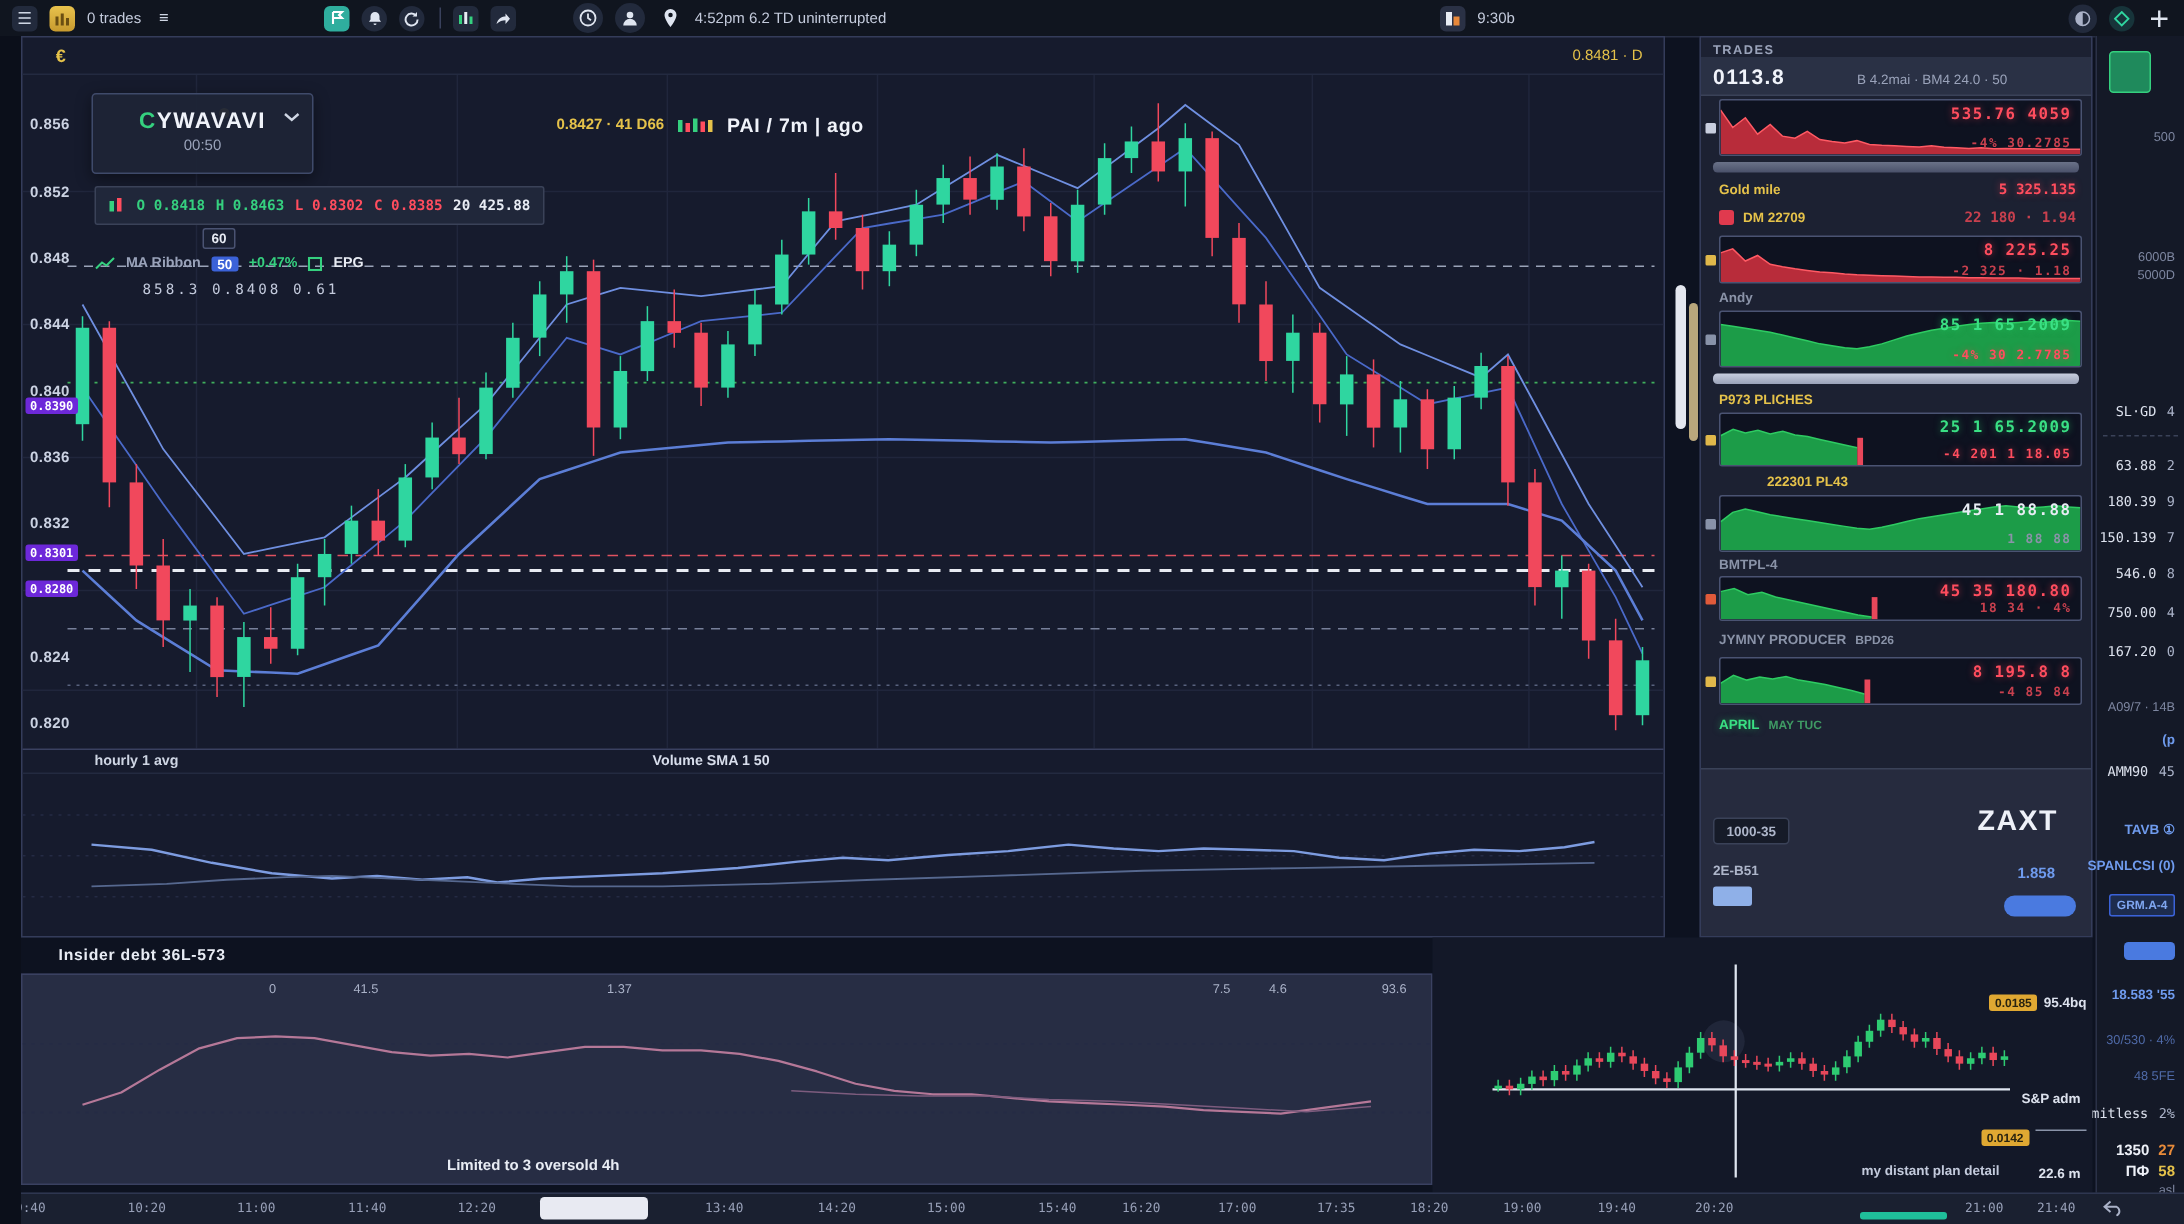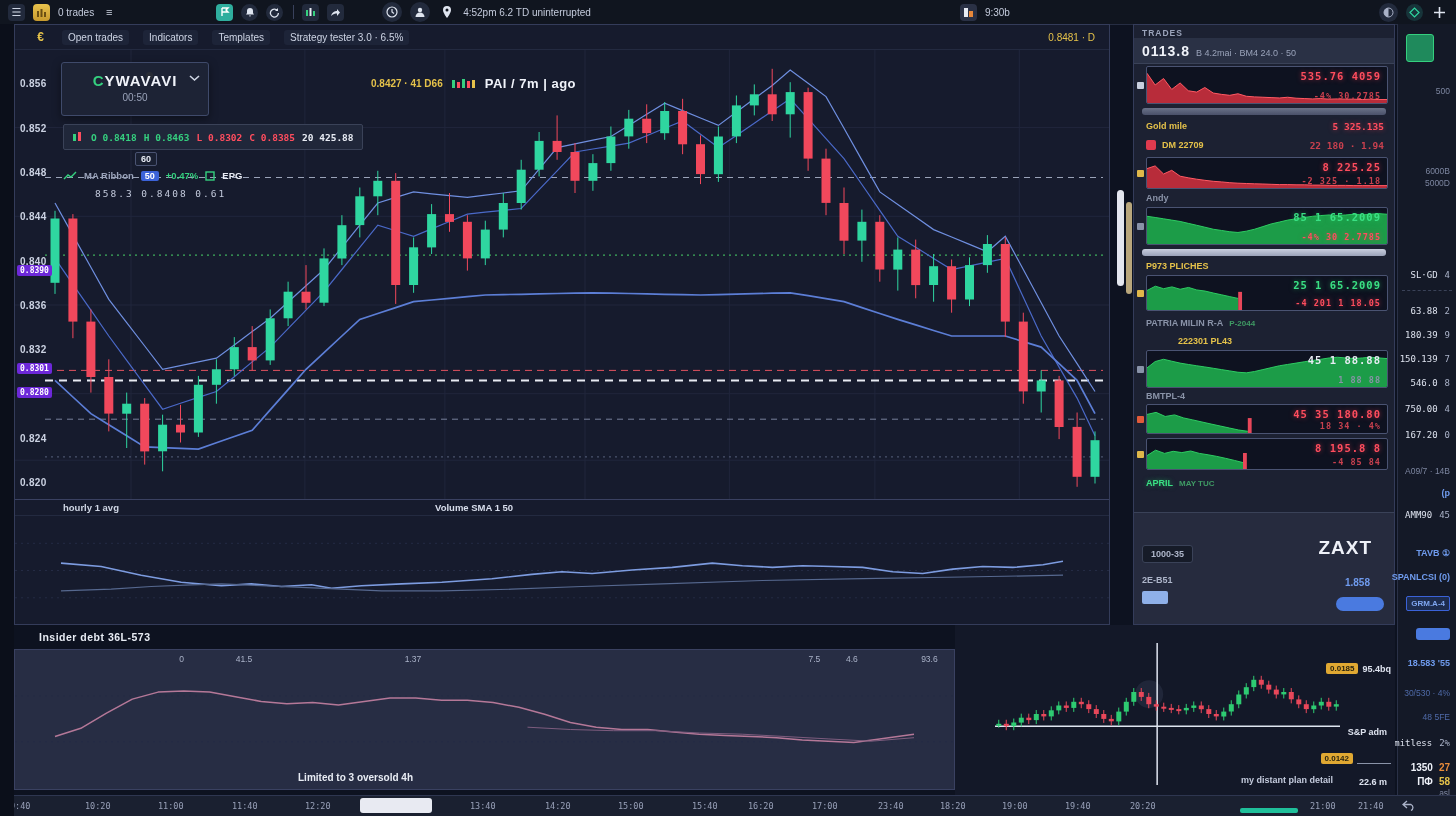--- a/index.html
+++ b/index.html
@@ -45,21 +45,21 @@
   .pane-sep{position:relative;height:15px;border-top:1px solid #3a4161;border-bottom:1px solid #232a40;display:flex;align-items:center;}
   .sep-l{margin-left:48px;color:#cfd6e4;font-size:9.5px;font-weight:bold;}
   .sep-c{position:absolute;left:420px;color:#d8deec;font-size:9.5px;font-weight:bold;}
   .osc{position:relative;height:109px;}
   
   .watchlist{position:absolute;left:1133px;top:24px;width:262px;height:601px;background:#1c2132;border:1px solid #343c5a;box-sizing:border-box;overflow:hidden;}
   .wl-rows{position:absolute;left:0;top:0;width:100%;height:487px;overflow:hidden;}
   .w-tag{color:#9aa3ba;font-size:8.5px;font-weight:bold;letter-spacing:1px;padding:3px 0 0 8px;}
   .w-header{background:#2a3145;border-bottom:1px solid #3a4258;display:flex;align-items:baseline;gap:6px;padding:5px 8px 4px;}
   .w-header .t{font-size:14px;font-weight:bold;color:#f0f3fa;letter-spacing:1px;}
-  .w-header .s{font-size:9px;color:#9aa3ba;}
+  .w-header .s{font-size:9px;color:#9aa3ba;margin-left:42px;}
   .wrow{display:flex;align-items:center;}
   .w-iconcol{width:12px;display:flex;justify-content:center;}
   .w-dot{width:7px;height:7px;border-radius:1px;}
   .w-chart{position:relative;flex:1;margin:2px 6px 2px 0;background:#0e1220;border:1px solid #4a5372;border-radius:2px;overflow:hidden;}
   .w-v1{position:absolute;right:6px;top:3px;font-family:"DejaVu Sans Mono",monospace;font-size:10.5px;font-weight:bold;letter-spacing:1px;}
   .w-v2{position:absolute;right:6px;bottom:2px;font-family:"DejaVu Sans Mono",monospace;font-size:8.5px;font-weight:bold;letter-spacing:1px;}
   .red{color:#ff4d5e;text-shadow:0 0 5px rgba(255,60,80,.55);}
   .reddim{color:#c8404e;}
   .green{color:#3ae084;text-shadow:0 0 5px rgba(40,220,110,.5);}
   .greendim{color:#3f9a64;}
@@ -93,21 +93,21 @@
   .fc-greenico{position:absolute;left:8px;width:26px;height:26px;background:#1f8a5c;border:1px solid #35d07f;border-radius:3px;}
   
   .vpill{position:absolute;border-radius:4px;}
   
   .bl-head{position:absolute;left:18px;top:631px;color:#e8ecf4;font-size:10.5px;font-weight:bold;letter-spacing:.5px;margin-left:21px;}
   .bl-panel{position:absolute;left:14px;top:649px;width:941px;height:141px;background:#272d44;border:1px solid #3a4161;box-sizing:border-box;}
   .bl-tick{position:absolute;top:4px;color:#aab2c8;font-size:8.5px;}
   .bl-note{position:absolute;bottom:6px;color:#e8ecf4;font-size:10px;font-weight:bold;}
   
   .br-panel{position:absolute;left:955px;top:625px;width:440px;height:170px;background:#131828;}
-  .br-tagrow{position:absolute;display:flex;align-items:flex-end;gap:4px;}
+  .br-tagrow{position:absolute;display:flex;align-items:flex-start;gap:4px;}
   .br-tag{background:#e0a832;color:#2a2410;font-size:8px;font-weight:bold;padding:1px 4px;border-radius:2px;}
   .br-side{color:#dde2ee;font-size:9px;font-weight:bold;}
   .br-line{width:34px;height:0;border-top:1px solid #8a93a8;}
   .br-note{position:absolute;color:#c3cadc;font-size:9px;font-weight:bold;}
   
   .timebar{position:absolute;left:0;top:795px;width:1456px;height:21px;background:#1a2030;border-top:1px solid #2e3650;}
   .t-tick{position:absolute;top:5px;color:#98a0b8;font-size:8.5px;font-family:"DejaVu Sans Mono",monospace;}
   .t-thumb{position:absolute;top:2px;height:15px;background:#e8eaf2;border-radius:3px;}
   .t-teal{position:absolute;top:12px;height:5px;background:#1fbf9a;border-radius:2px;}
   .edge{position:absolute;background:#0b0f1a;}
@@ -201,26 +201,20 @@
       <svg class="ic" width="13" height="13">
           <path d="M6.5 1v11M1 6.5h11" stroke="#dfe5f0" stroke-width="1.6"></path>
         </svg>
     </span>
     <span style="width:8px;"></span>
   </header>
 
   <section class="chart-panel">
     <div class="ct-toolbar">
       <span class="euro-ico">€</span>
-      <span id="ct-items" style="display:flex;">
-          <span class="ct-item">Open trades</span>
-          <span class="ct-item">Indicators</span>
-          <span class="ct-item">Templates</span>
-          <span class="ct-item">Strategy tester 3.0 · 6.5%</span>
-        </span>
       <span class="ct-note">0.8481 · D</span>
     </div>
 
     <div class="plot-wrap">
       <svg id="main-svg" width="1094" height="449">
           <line x1="116.0" y1="0" x2="116.0" y2="449" stroke="#20263c"></line>
           <line x1="289.9" y1="0" x2="289.9" y2="449" stroke="#20263c"></line>
           <line x1="429.9" y1="0" x2="429.9" y2="449" stroke="#20263c"></line>
           <line x1="570.0" y1="0" x2="570.0" y2="449" stroke="#20263c"></line>
           <line x1="714.4" y1="0" x2="714.4" y2="449" stroke="#20263c"></line>
@@ -499,24 +493,20 @@
         <div class="wrow">
           <div class="w-iconcol">
             <span class="w-dot" style="background: rgb(224, 184, 74);"></span>
           </div>
           <div class="w-chart" style="height: 34px;"><svg width="100%" height="100%" viewBox="0 0 100 30" preserveAspectRatio="none">
               <path d="M0,30 L0.0,12.8 L3.5,9.0 L6.9,11.2 L10.4,9.6 L13.8,11.7 L17.3,10.1 L20.7,12.3 L24.2,13.3 L27.6,15.0 L31.1,16.6 L34.5,18.2 L38.0,19.8 L38.0,30 Z" fill="#1da84c" opacity="0.92"></path>
               <path d="M0.0,12.8L3.5,9.0L6.9,11.2L10.4,9.6L13.8,11.7L17.3,10.1L20.7,12.3L24.2,13.3L27.6,15.0L31.1,16.6L34.5,18.2L38.0,19.8" fill="none" stroke="#2ecb62" stroke-width="1" vector-effect="non-scaling-stroke"></path>
               <rect x="38.0" y="14" width="1.6" height="16" fill="#e8475a"></rect>
             </svg><span class="w-v1 green">25 1 65.2009</span><span class="w-v2 red">-4 201 1 18.05</span></div>
         </div>
-        <div class="w-label" style="height: 20px;">
-          <span class="dim">PATRIA MILIN R-A</span>
-          <span class="greendim" style="font-size: 8px;">P-2044</span>
-        </div>
         <div class="w-label" style="height: 15px; padding-left: 44px;">
           <span class="yellow">222301 PL43</span>
         </div>
         <div class="wrow">
           <div class="w-iconcol">
             <span class="w-dot" style="background: rgb(136, 146, 168);"></span>
           </div>
           <div class="w-chart" style="height: 36px;"><svg width="100%" height="100%" viewBox="0 0 100 30" preserveAspectRatio="none">
               <path d="M0,30 L0.0,14.1 L3.4,8.8 L6.9,6.9 L10.3,8.5 L13.8,10.1 L17.2,11.2 L20.7,12.3 L24.1,13.3 L27.6,14.4 L31.0,15.5 L34.5,16.6 L37.9,17.7 L41.4,18.2 L44.8,17.1 L48.3,15.5 L51.7,13.9 L55.2,12.3 L58.6,11.2 L62.1,10.1 L65.5,9.0 L69.0,7.9 L72.4,6.9 L75.9,5.8 L79.3,5.2 L82.8,5.8 L86.2,6.3 L89.7,5.8 L93.1,5.2 L96.6,5.8 L100.0,6.3 L100.0,30 Z" fill="#1da84c" opacity="0.92"></path>
               <path d="M0.0,14.1L3.4,8.8L6.9,6.9L10.3,8.5L13.8,10.1L17.2,11.2L20.7,12.3L24.1,13.3L27.6,14.4L31.0,15.5L34.5,16.6L37.9,17.7L41.4,18.2L44.8,17.1L48.3,15.5L51.7,13.9L55.2,12.3L58.6,11.2L62.1,10.1L65.5,9.0L69.0,7.9L72.4,6.9L75.9,5.8L79.3,5.2L82.8,5.8L86.2,6.3L89.7,5.8L93.1,5.2L96.6,5.8L100.0,6.3" fill="none" stroke="#2ecb62" stroke-width="1" vector-effect="non-scaling-stroke"></path>
@@ -527,20 +517,24 @@
         </div>
         <div class="wrow">
           <div class="w-iconcol">
             <span class="w-dot" style="background: rgb(224, 90, 58);"></span>
           </div>
           <div class="w-chart" style="height: 28px;"><svg width="100%" height="100%" viewBox="0 0 100 30" preserveAspectRatio="none">
               <path d="M0,30 L0.0,10.1 L3.8,7.9 L7.6,12.3 L11.5,10.6 L15.3,13.9 L19.1,16.0 L22.9,18.2 L26.7,20.4 L30.5,22.5 L34.4,24.7 L38.2,26.8 L42.0,28.2 L42.0,30 Z" fill="#1da84c" opacity="0.92"></path>
               <path d="M0.0,10.1L3.8,7.9L7.6,12.3L11.5,10.6L15.3,13.9L19.1,16.0L22.9,18.2L26.7,20.4L30.5,22.5L34.4,24.7L38.2,26.8L42.0,28.2" fill="none" stroke="#2ecb62" stroke-width="1" vector-effect="non-scaling-stroke"></path>
               <rect x="42.0" y="14" width="1.6" height="16" fill="#e8475a"></rect>
             </svg><span class="w-v1 red">45 35 180.80</span><span class="w-v2 reddim">18 34 · 4%</span></div>
+        </div>
+        <div class="w-label" style="height: 20px;">
+          <span class="dim">JYMNY PRODUCER</span>
+          <span class="dim" style="font-size: 8px;">BPD26</span>
         </div>
         <div class="wrow">
           <div class="w-iconcol">
             <span class="w-dot" style="background: rgb(224, 184, 74);"></span>
           </div>
           <div class="w-chart" style="height: 30px;"><svg width="100%" height="100%" viewBox="0 0 100 30" preserveAspectRatio="none">
               <path d="M0,30 L0.0,16.6 L3.6,11.2 L7.3,14.4 L10.9,12.3 L14.5,13.6 L18.2,12.0 L21.8,14.4 L25.5,15.8 L29.1,17.4 L32.7,19.3 L36.4,21.4 L40.0,23.6 L40.0,30 Z" fill="#1da84c" opacity="0.92"></path>
               <path d="M0.0,16.6L3.6,11.2L7.3,14.4L10.9,12.3L14.5,13.6L18.2,12.0L21.8,14.4L25.5,15.8L29.1,17.4L32.7,19.3L36.4,21.4L40.0,23.6" fill="none" stroke="#2ecb62" stroke-width="1" vector-effect="non-scaling-stroke"></path>
               <rect x="40.0" y="14" width="1.6" height="16" fill="#e8475a"></rect>
             </svg><span class="w-v1 red">8 195.8 8</span><span class="w-v2 reddim">-4 85 84</span></div>
@@ -756,21 +750,21 @@
       <span class="t-tick" style="left: 85px;">10:20</span>
       <span class="t-tick" style="left: 158px;">11:00</span>
       <span class="t-tick" style="left: 232px;">11:40</span>
       <span class="t-tick" style="left: 305px;">12:20</span>
       <span class="t-tick" style="left: 470px;">13:40</span>
       <span class="t-tick" style="left: 545px;">14:20</span>
       <span class="t-tick" style="left: 618px;">15:00</span>
       <span class="t-tick" style="left: 692px;">15:40</span>
       <span class="t-tick" style="left: 748px;">16:20</span>
       <span class="t-tick" style="left: 812px;">17:00</span>
-      <span class="t-tick" style="left: 878px;">23:40</span>
+      <span class="t-tick" style="left: 878px;">17:35</span>
       <span class="t-tick" style="left: 940px;">18:20</span>
       <span class="t-tick" style="left: 1002px;">19:00</span>
       <span class="t-tick" style="left: 1065px;">19:40</span>
       <span class="t-tick" style="left: 1130px;">20:20</span>
       <span class="t-tick" style="left: 1310px;">21:00</span>
       <span class="t-tick" style="left: 1358px;">21:40</span>
       <div class="t-thumb" style="left: 360px; width: 72px;"></div>
       <div class="t-teal" style="left: 1240px; width: 58px;"></div>
     </footer>
 

